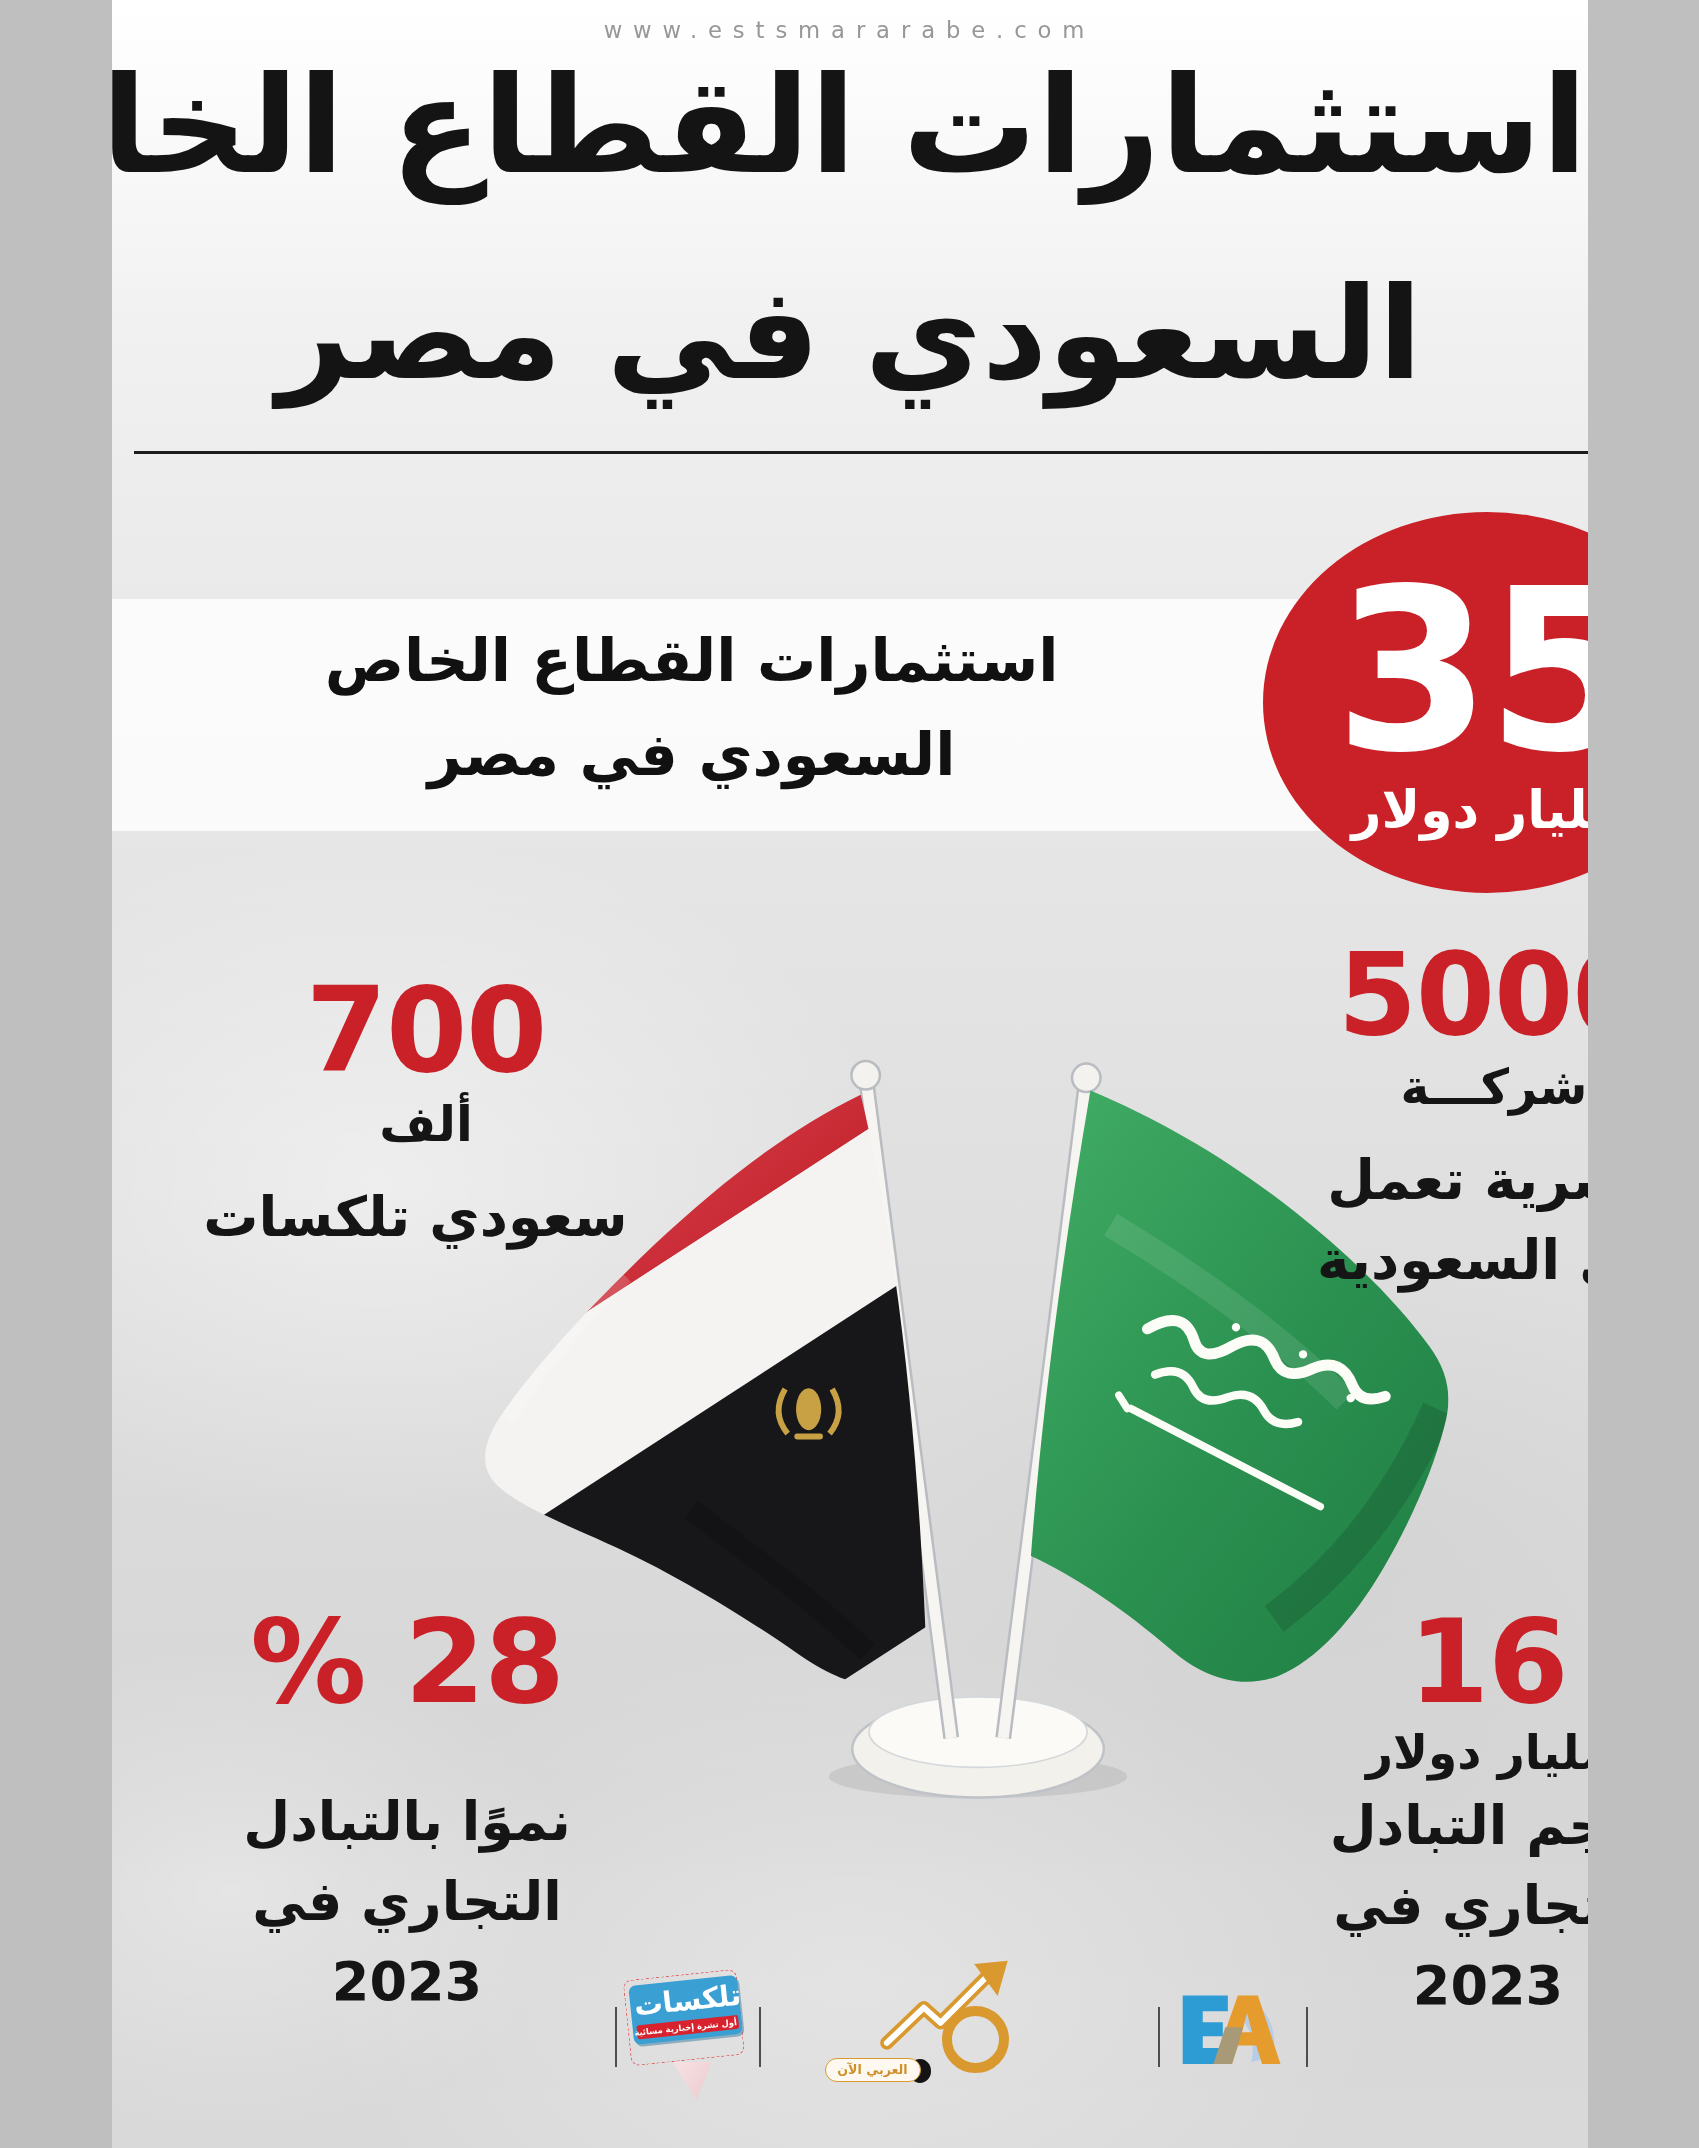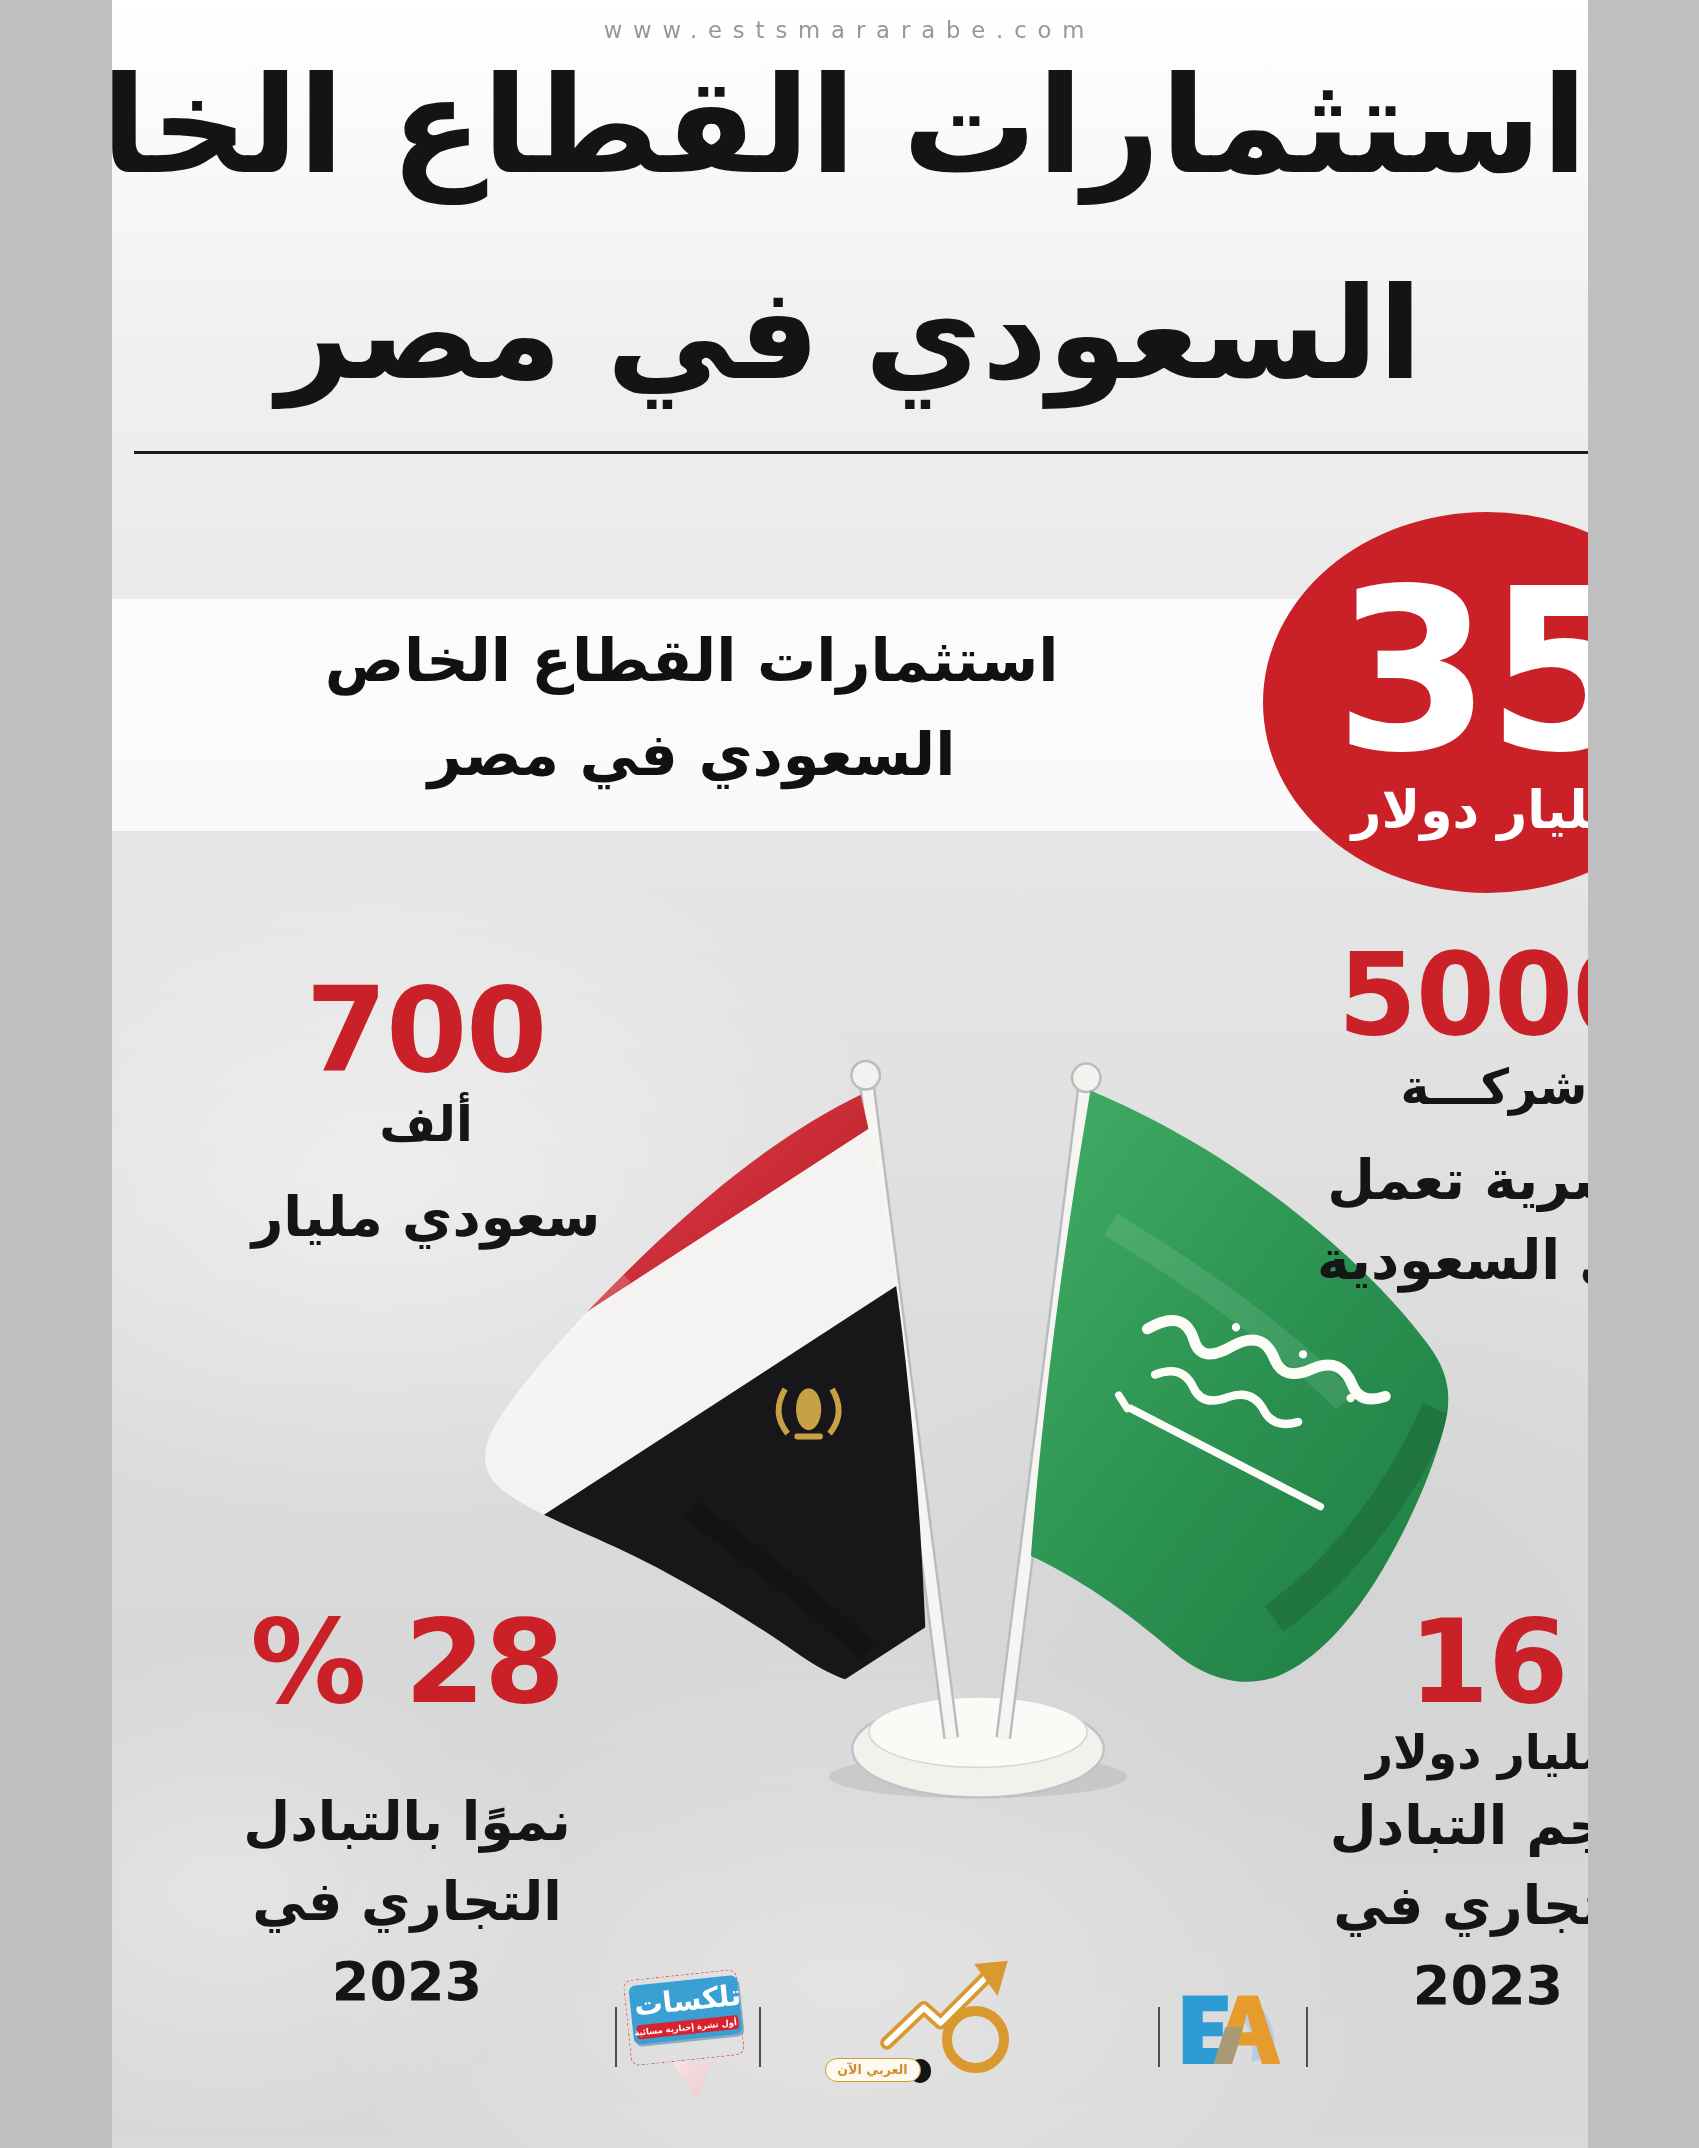--- a/index.html
+++ b/index.html
@@ -161,21 +161,21 @@
         <circle cx="862" cy="452" r="5" fill="#fdfdf8" stroke="none"></circle>
         <circle cx="948" cy="446" r="5" fill="#fdfdf8" stroke="none"></circle>
         <circle cx="1022" cy="468" r="5" fill="#fdfdf8" stroke="none"></circle>
       </g>
     </g>
   </svg>
 
   <div class="stat" id="stat-residents">
     <div class="value">700</div>
     <div class="unit">ألف</div>
-    <div class="line first">سعودي مليار</div>
+    <div class="line first">سعودي تلكسات</div>
   </div>
 
   <div class="stat" id="stat-companies">
     <div class="value">5000</div>
     <div class="unit">شركـــة</div>
     <div class="line first">مصرية تعمل</div>
     <div class="line">في السعودية</div>
   </div>
 
   <div class="stat" id="stat-growth">

